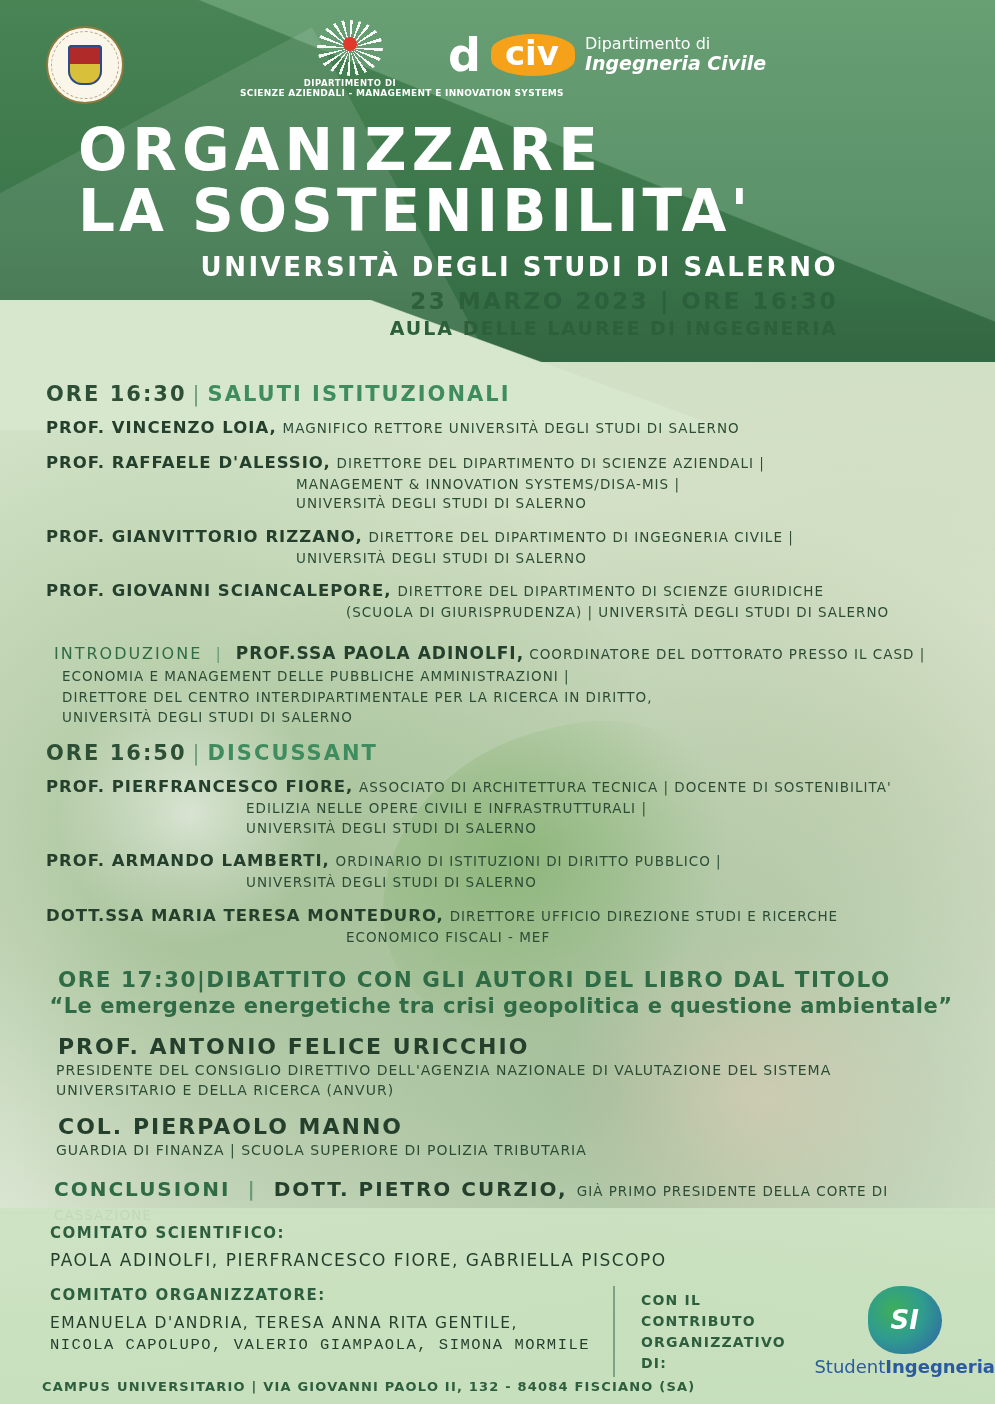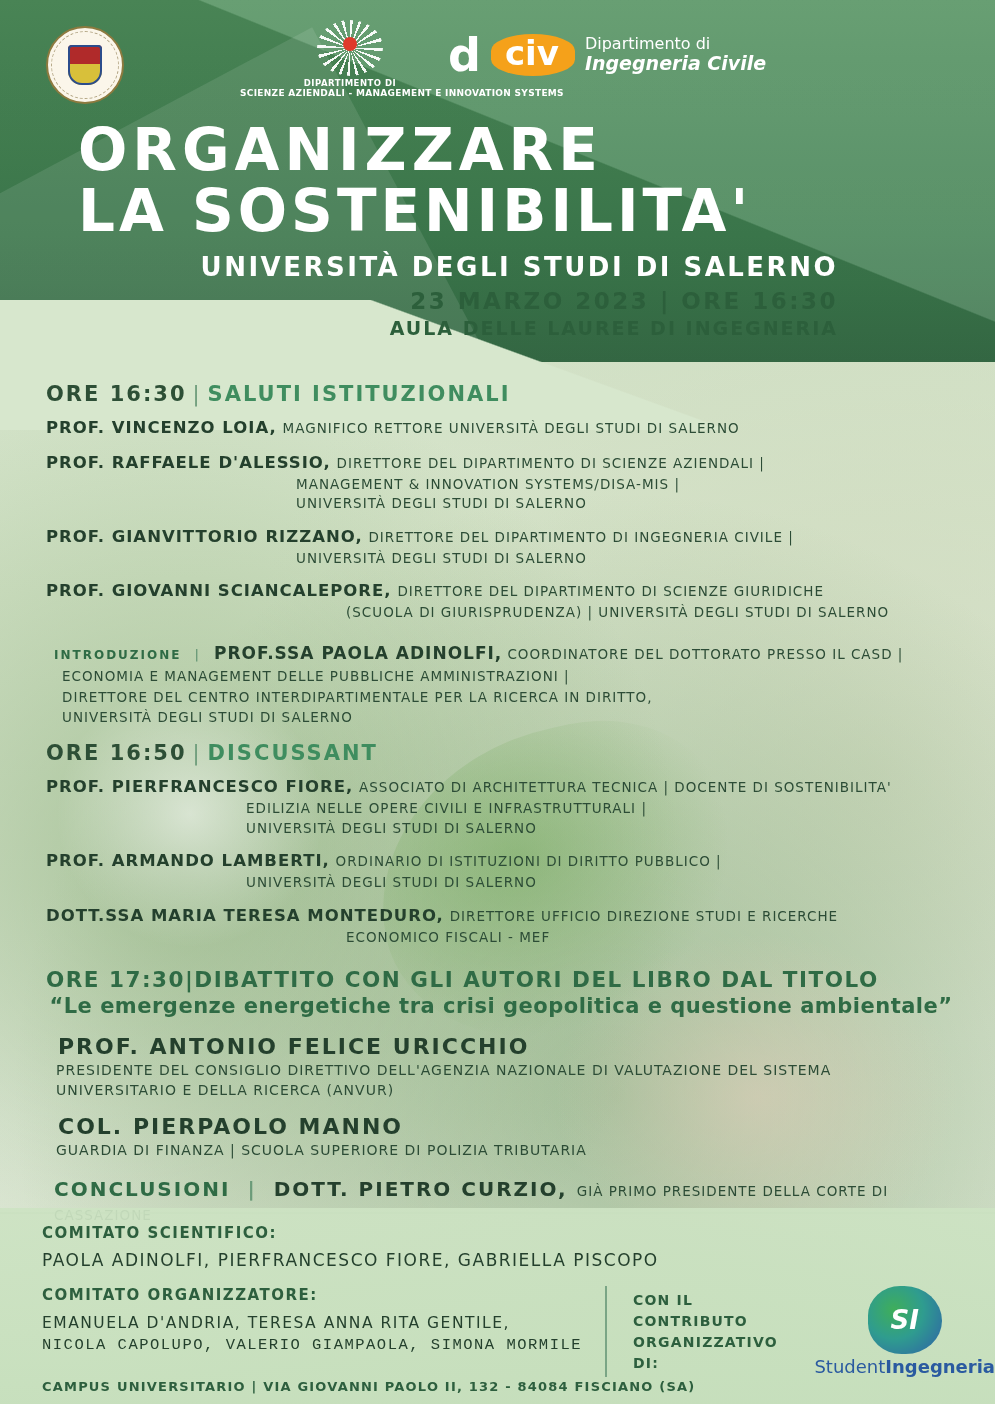--- a/index.html
+++ b/index.html
@@ -183,35 +183,35 @@
     font-size: 15px; letter-spacing: 1px; text-transform: uppercase;
     color: #24402d; margin-bottom: 11px; line-height: 1.45;
   }
   .person .nm { font-weight: bold; font-size: 16.5px; }
   .person .rl { font-size: 13.5px; color: #2c4c36; }
   .person .ind { display: block; }
   .c-ind-1 { padding-left: 250px; }
   .c-ind-2 { padding-left: 300px; }
   .c-ind-3 { padding-left: 200px; }
   .intro-head {
-    font-size: 12px; font-weight: bold; letter-spacing: 2px;
+    font-size: 16px; font-weight: normal; letter-spacing: 2px;
     text-transform: uppercase; color: #2f6b45; display: inline;
   }
   .intro-block { margin: 18px 0 10px 8px; line-height: 1.5; }
   .intro-block .nm {
     font-weight: bold; font-size: 17px; letter-spacing: 1px;
     text-transform: uppercase; color: #24402d;
   }
   .intro-block .rl {
     font-size: 13.5px; letter-spacing: 1px; text-transform: uppercase; color: #2c4c36;
   }
   .intro-block .cont { display: block; padding-left: 8px; }
   .debate-head {
     font-size: 21.5px; font-weight: bold; letter-spacing: 1.5px;
-    text-transform: uppercase; color: #2f6b45; margin-top: 20px;
+    text-transform: uppercase; color: #2f6b45; margin-top: 20px; margin-left: 12px;
   }
   .debate-title {
     font-size: 21px; font-weight: bold; letter-spacing: .5px;
     color: #2f6b45; text-align: center; margin: 2px 0 16px 0;
   }
   .big-name {
     font-size: 22px; font-weight: bold; letter-spacing: 2px;
     text-transform: uppercase; color: #24402d; margin-left: 12px;
   }
   .big-role {
@@ -222,20 +222,21 @@
     margin: 16px 0 0 8px; font-size: 20px; letter-spacing: 2px;
     text-transform: uppercase; color: #2f6b45; font-weight: bold;
   }
   .concl .nm { color: #24402d; }
   .concl .rl { font-size: 13.5px; letter-spacing: 1px; color: #2c4c36; font-weight: normal; }
 
   
   .footer {
     position: absolute; left: 0; bottom: 0; width: 995px; height: 196px;
     background: linear-gradient(180deg, rgba(205,227,195,0.92) 0%, rgba(198,223,188,0.96) 100%);
+    padding-left: 8px;
   }
   .footer .top-band { padding: 16px 0 6px 42px; }
   .foot-lbl {
     font-size: 15px; letter-spacing: 1.5px; text-transform: uppercase;
     color: #2d5f3e; font-weight: bold;
   }
   .foot-val {
     font-size: 17px; letter-spacing: 1.5px; text-transform: uppercase;
     color: #24402d; margin-top: 8px;
   }

